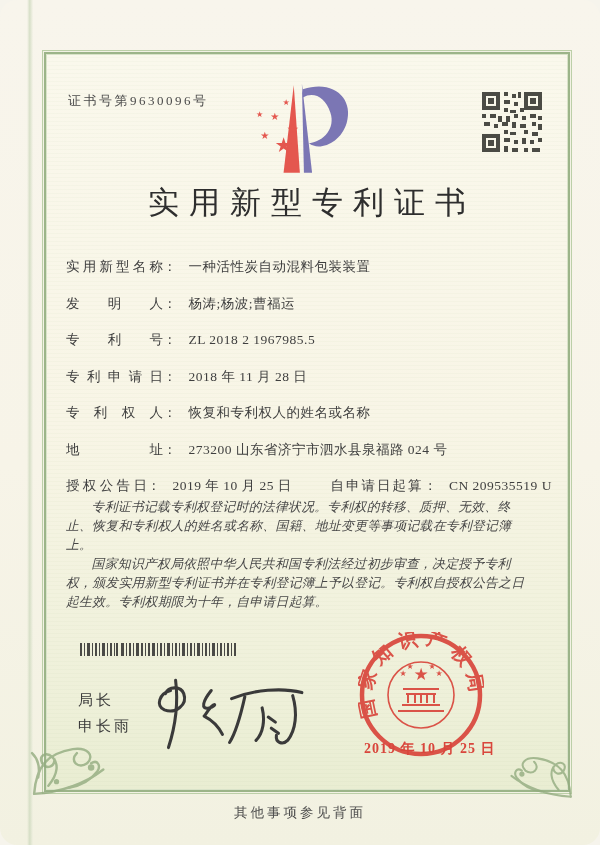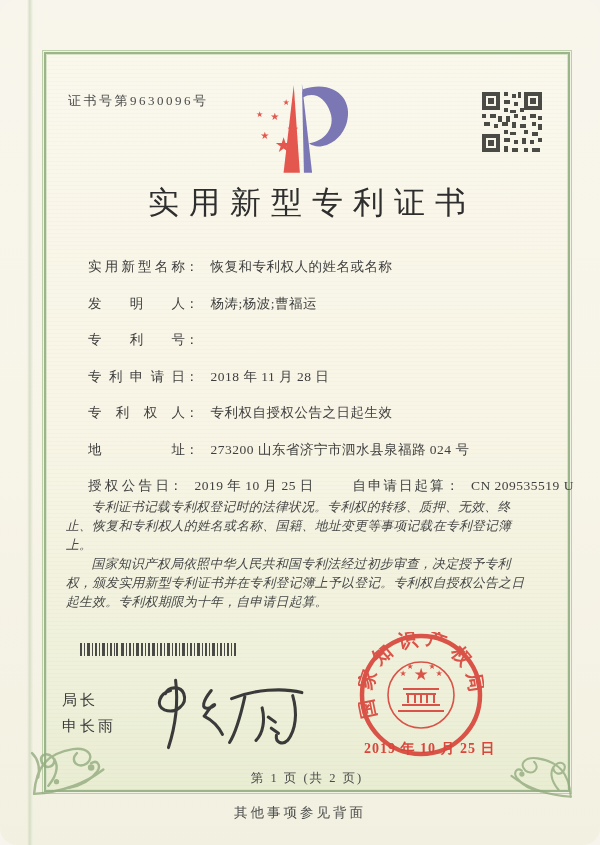--- a/index.html
+++ b/index.html
@@ -16,31 +16,31 @@
     box-shadow:0 0 0 1px #f2f2e4, 0 0 0 2px #bccfa8, inset 0 0 0 1px #d9e3c9;
     background:
       repeating-linear-gradient(0deg, rgba(166,186,140,0.055) 0 1px, rgba(0,0,0,0) 1px 4px),
       linear-gradient(180deg,#faf8ec 0%,#f8f5e6 50%,#eef0d9 88%,#e9edd2 100%);
   }
   .cert-no{position:absolute;left:22px;top:38px;font-size:13px;letter-spacing:2.5px;color:#4a4a4a;}
   .logo{position:absolute;left:206px;top:22px;width:112px;height:102px;}
   .qr{position:absolute;left:434px;top:36px;width:64px;height:64px;}
   .title{position:absolute;left:0;top:128px;width:100%;margin:0;text-align:center;
     font-size:31px;font-weight:normal;letter-spacing:10px;text-indent:10px;color:#2e2e2e;}
-  .fields{position:absolute;left:20px;top:203px;width:486px;font-size:13.5px;color:#3f3f3f;margin-left:22px;}
+  .fields{position:absolute;left:20px;top:203px;width:486px;font-size:13.5px;color:#3f3f3f;}
   .frow{display:flex;align-items:baseline;line-height:20px;margin-bottom:16.5px;white-space:nowrap;}
   .flabel{display:inline-block;width:97px;text-align:justify;text-align-last:justify;}
   .fvalue{margin-left:12px;letter-spacing:.5px;}
   .fvalue.fixedw{flex:0 0 158px;}
   .glabel{letter-spacing:2px;}
   .paras{position:absolute;left:20px;top:444px;width:470px;font-size:12.8px;line-height:19px;
     font-style:italic;color:#474747;}
   .paras p{margin:0;text-indent:2em;letter-spacing:.3px;}
   .barcode{position:absolute;left:34px;top:589px;width:156px;height:13px;}
-  .director{position:absolute;left:16px;top:633px;font-size:15px;line-height:26px;letter-spacing:3px;color:#3a3a3a;}
+  .director{position:absolute;left:32px;top:633px;font-size:15px;line-height:26px;letter-spacing:3px;color:#3a3a3a;}
   .signature{position:absolute;left:96px;top:620px;width:168px;height:82px;}
   .seal{position:absolute;left:312px;top:578px;width:126px;height:126px;opacity:.92;}
   .seal-date{position:absolute;left:318px;top:686px;font-size:14px;font-weight:bold;color:#d9463c;letter-spacing:1px;}
   .page-no{position:absolute;left:0;top:716px;width:100%;text-align:center;font-size:12.5px;letter-spacing:2px;color:#4a4a4a;}
   .back-note{position:absolute;left:0;top:804px;width:100%;text-align:center;
     font-size:13.5px;letter-spacing:3px;color:#4c4c4c;}
   .flourish{position:absolute;opacity:.8;}
   .fl-left{left:28px;top:688px;width:112px;height:112px;}
   .fl-right{right:24px;top:706px;width:96px;height:96px;transform:scaleX(-1);}
 </style>
@@ -112,40 +112,41 @@
         <rect x="52" y="58" width="8" height="4"></rect>
       </g>
     </svg>
 
     <h1 class="title">实用新型专利证书</h1>
 
     <div class="fields">
       <div class="frow">
         <span class="flabel">实用新型名称</span>
           <span>：</span>
+        <span class="fvalue">一种活性炭自动混料包装装置</span>
+      </div>
+      <div class="frow">
+        <span class="flabel">发明人</span>
+          <span>：</span>
+        <span class="fvalue">杨涛;杨波;曹福运</span>
+      </div>
+      <div class="frow">
+        <span class="flabel">专利号</span>
+          <span>：</span>
+        <span class="fvalue">ZL 2018 2 1967985.5</span>
+      </div>
+      <div class="frow">
+        <span class="flabel">专利申请日</span>
+          <span>：</span>
+        <span class="fvalue">2018 年 11 月 28 日</span>
+      </div>
+      <div class="frow">
+        <span class="flabel">专利权人</span>
+          <span>：</span>
         <span class="fvalue">恢复和专利权人的姓名或名称</span>
-      </div>
-      <div class="frow">
-        <span class="flabel">发明人</span>
-          <span>：</span>
-        <span class="fvalue">杨涛;杨波;曹福运</span>
-      </div>
-      <div class="frow">
-        <span class="flabel">专利号</span>
-          <span>：</span>
-      </div>
-      <div class="frow">
-        <span class="flabel">专利申请日</span>
-          <span>：</span>
-        <span class="fvalue">2018 年 11 月 28 日</span>
-      </div>
-      <div class="frow">
-        <span class="flabel">专利权人</span>
-          <span>：</span>
-        <span class="fvalue">专利权自授权公告之日起生效</span>
       </div>
       <div class="frow">
         <span class="flabel">地址</span>
           <span>：</span>
         <span class="fvalue">273200 山东省济宁市泗水县泉福路 024 号</span>
       </div>
       <div class="frow">
         <span class="flabel">授权公告日</span>
           <span>：</span>
         <span class="fvalue fixedw">2019 年 10 月 25 日</span>
@@ -244,21 +245,20 @@
       <g stroke="#d9463c" stroke-width="2" fill="none">
         <path d="M45,57 h36"></path>
         <path d="M48,62 h30"></path>
         <path d="M50,62 v9 M57,62 v9 M63,62 v9 M69,62 v9 M76,62 v9"></path>
         <path d="M44,73 h38"></path>
         <path d="M40,79 h46"></path>
       </g>
     </svg>
     <div class="seal-date">2019 年 10 月 25 日</div>
 
-    <div class="page-no">第 1 页 (共 2 页)</div>
   </div>
 
   <svg class="flourish fl-left" viewBox="0 0 110 110">
     <g fill="none" stroke="#93ac80" stroke-width="2.4" stroke-linecap="round">
       <path d="M6,104 C8,76 20,64 44,60 C58,58 66,66 58,74 C50,80 40,72 48,64"></path>
       <path d="M6,104 C34,102 56,94 74,80"></path>
       <path d="M20,96 C30,84 30,74 24,68 C18,62 10,66 14,74 C18,80 26,78 26,70"></path>
       <path d="M40,98 C52,96 62,90 68,82 C72,76 68,70 62,74"></path>
       <path d="M10,88 C12,78 10,70 4,64"></path>
     </g>

